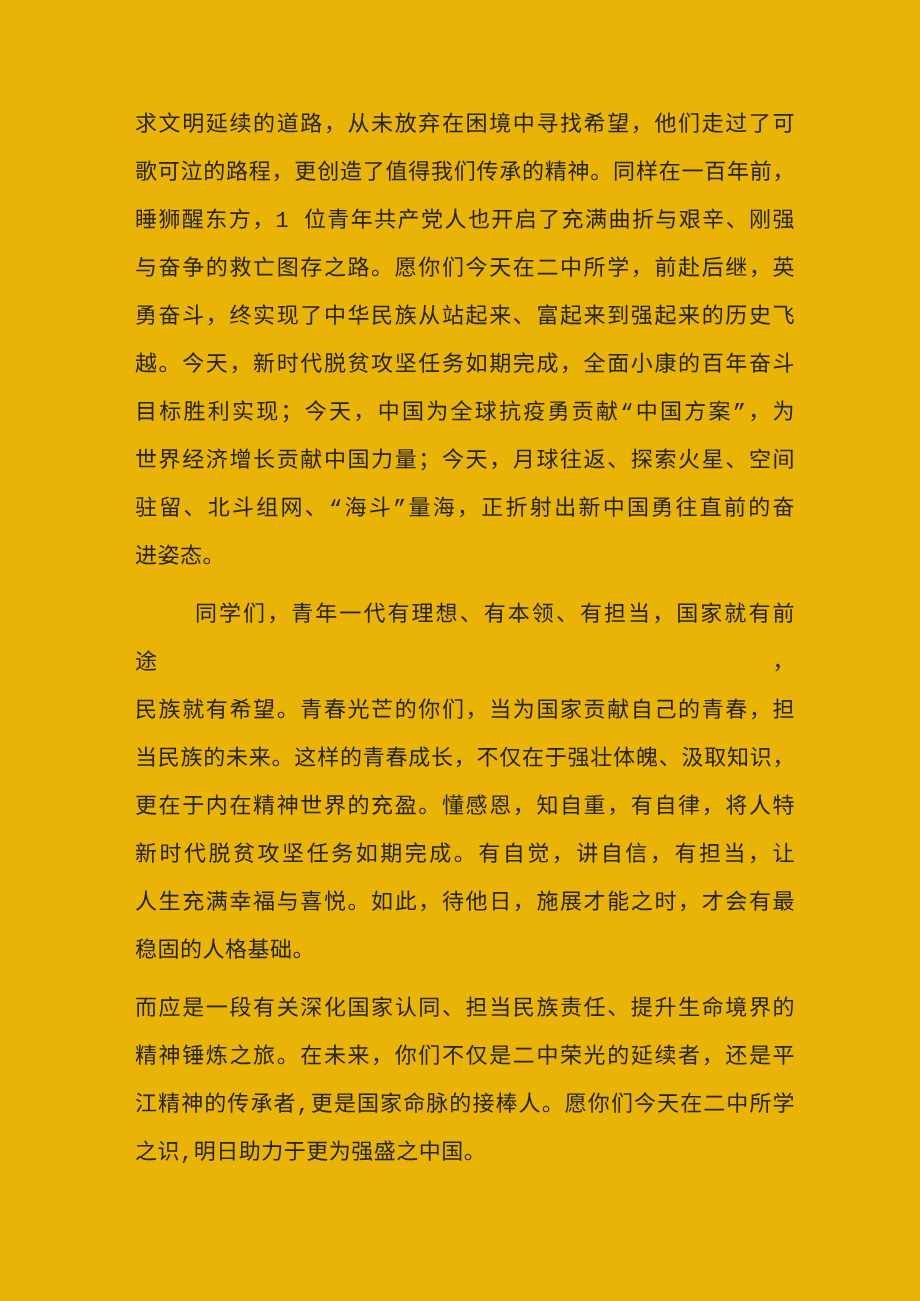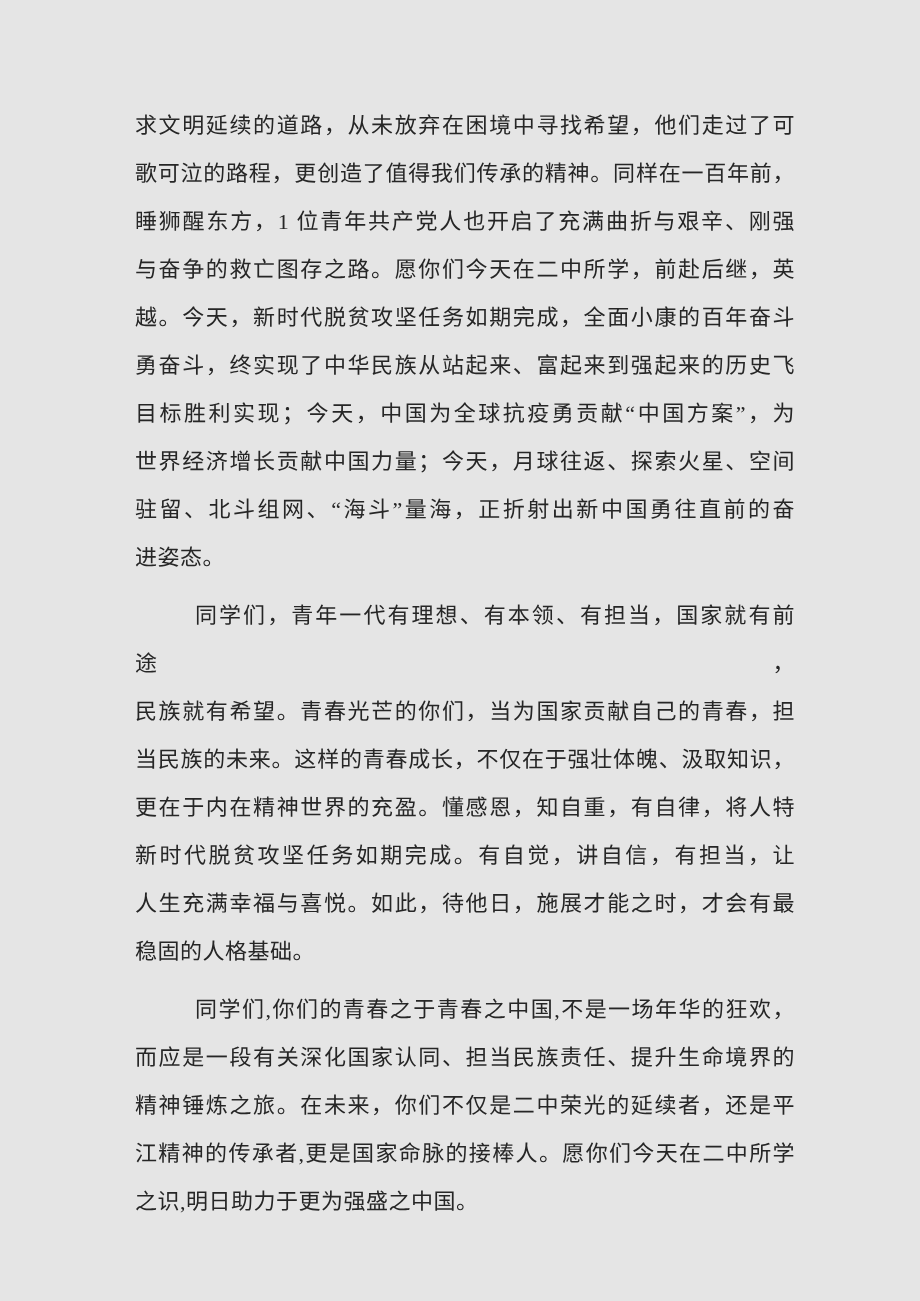--- a/index.html
+++ b/index.html
@@ -11,22 +11,23 @@
     width: 920px;
     height: 1301px;
     position: relative;
     font-family: "Liberation Serif", serif;
   }
   .page {
     position: absolute;
     left: 0; top: 0;
     width: 920px;
     height: 1301px;
-    background: #e5e5e5;
+    background: #eab308;
     overflow: hidden;
+    font-family: Liberation Mono, monospace;
   }
   .textblock {
     position: absolute;
     left: 135px;
     top: 102px;
     width: 660px;
   }
   .paragraph { margin: 0; }
   .paragraph + .paragraph { margin-top: 10px; }
   .line {
@@ -49,40 +50,39 @@
 <body>
 
 <div class="page">
   <div class="textblock">
 
     <div class="paragraph">
       <div class="line">求文明延续的道路，从未放弃在困境中寻找希望，他们走过了可</div>
       <div class="line">歌可泣的路程，更创造了值得我们传承的精神。同样在一百年前，</div>
       <div class="line">睡狮醒东方，1 位青年共产党人也开启了充满曲折与艰辛、刚强</div>
       <div class="line">与奋争的救亡图存之路。愿你们今天在二中所学，前赴后继，英</div>
+      <div class="line">勇奋斗，终实现了中华民族从站起来、富起来到强起来的历史飞</div>
       <div class="line">越。今天，新时代脱贫攻坚任务如期完成，全面小康的百年奋斗</div>
-      <div class="line">勇奋斗，终实现了中华民族从站起来、富起来到强起来的历史飞</div>
       <div class="line">目标胜利实现；今天，中国为全球抗疫勇贡献“中国方案”，为</div>
       <div class="line">世界经济增长贡献中国力量；今天，月球往返、探索火星、空间</div>
       <div class="line">驻留、北斗组网、“海斗”量海，正折射出新中国勇往直前的奋</div>
       <div class="line para-end">进姿态。</div>
     </div>
 
     <div class="paragraph">
       <div class="line indent">同学们，青年一代有理想、有本领、有担当，国家就有前途，</div>
       <div class="line">民族就有希望。青春光芒的你们，当为国家贡献自己的青春，担</div>
       <div class="line">当民族的未来。这样的青春成长，不仅在于强壮体魄、汲取知识，</div>
       <div class="line">更在于内在精神世界的充盈。懂感恩，知自重，有自律，将人特</div>
       <div class="line">新时代脱贫攻坚任务如期完成。有自觉，讲自信，有担当，让</div>
       <div class="line">人生充满幸福与喜悦。如此，待他日，施展才能之时，才会有最</div>
       <div class="line para-end">稳固的人格基础。</div>
     </div>
 
     <div class="paragraph">
-      <div class="line indent">同学们,你们的青春之于青春之中国,不是一场年华的狂欢，</div>
       <div class="line">而应是一段有关深化国家认同、担当民族责任、提升生命境界的</div>
       <div class="line">精神锤炼之旅。在未来，你们不仅是二中荣光的延续者，还是平</div>
       <div class="line">江精神的传承者,更是国家命脉的接棒人。愿你们今天在二中所学</div>
       <div class="line para-end">之识,明日助力于更为强盛之中国。</div>
     </div>
 
   </div>
 </div>
 
 </body></html>

